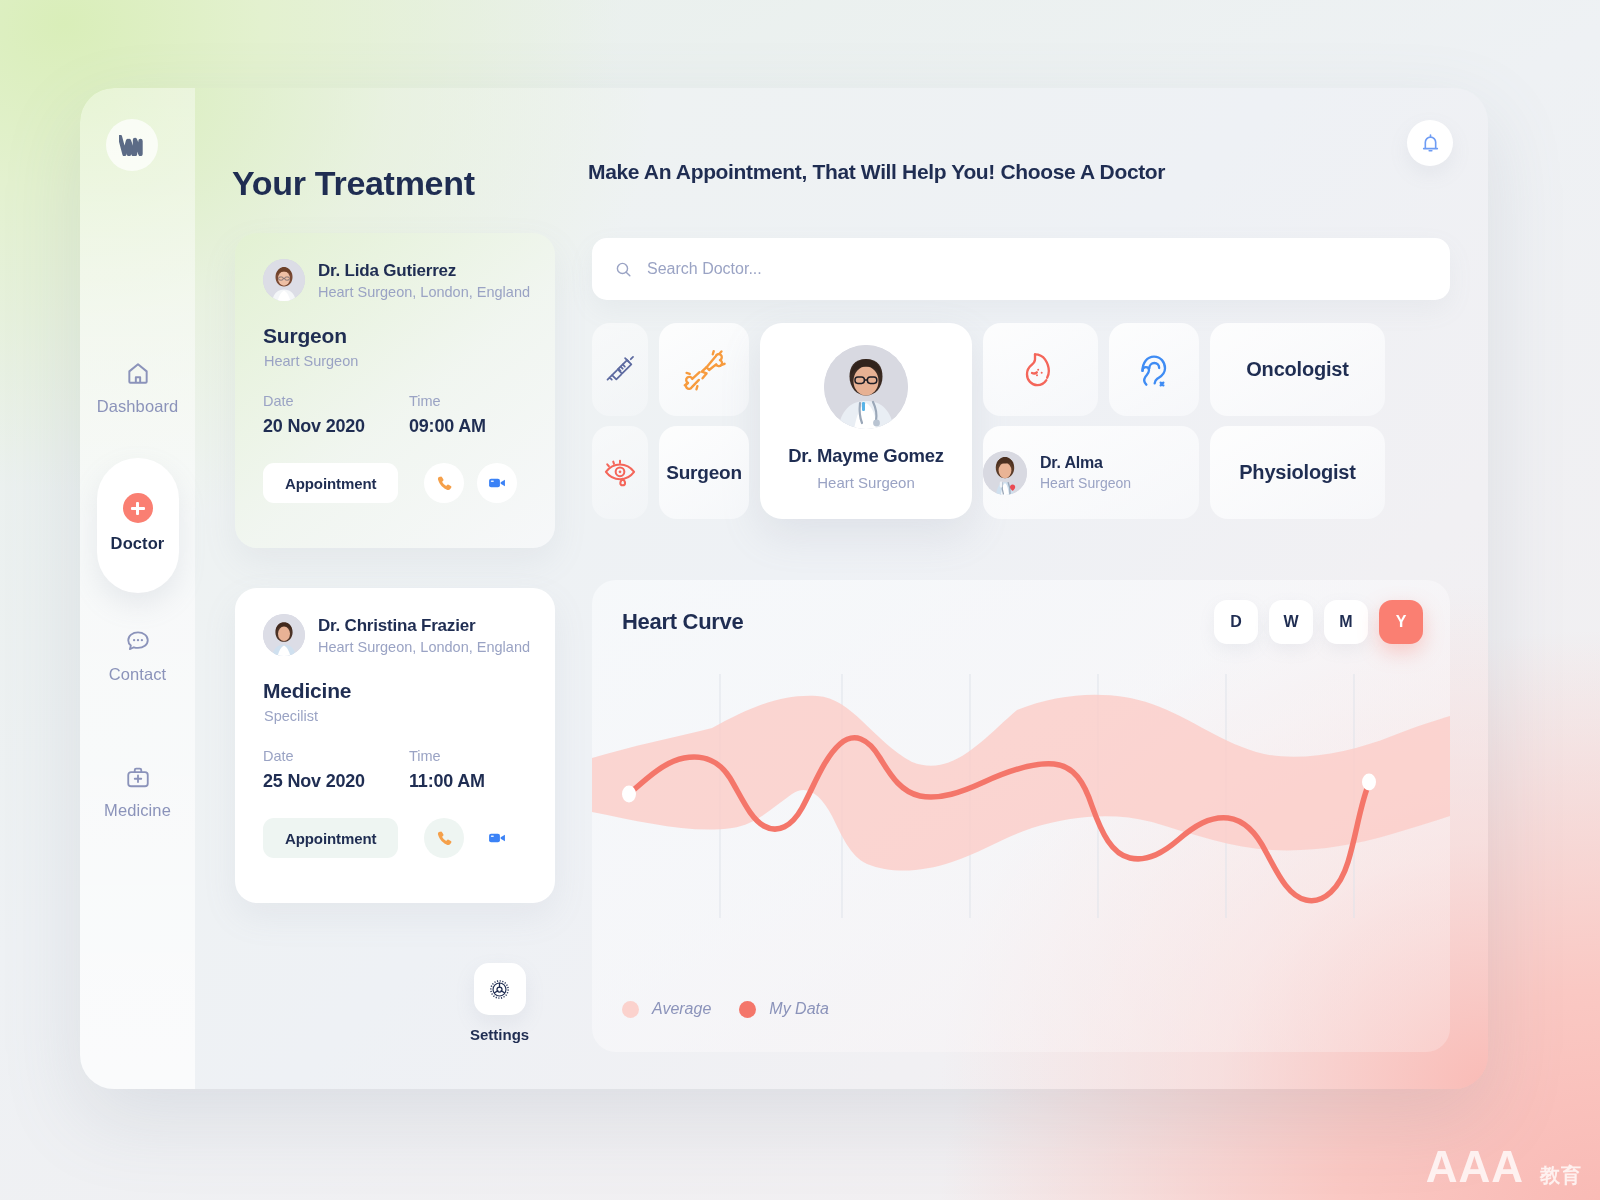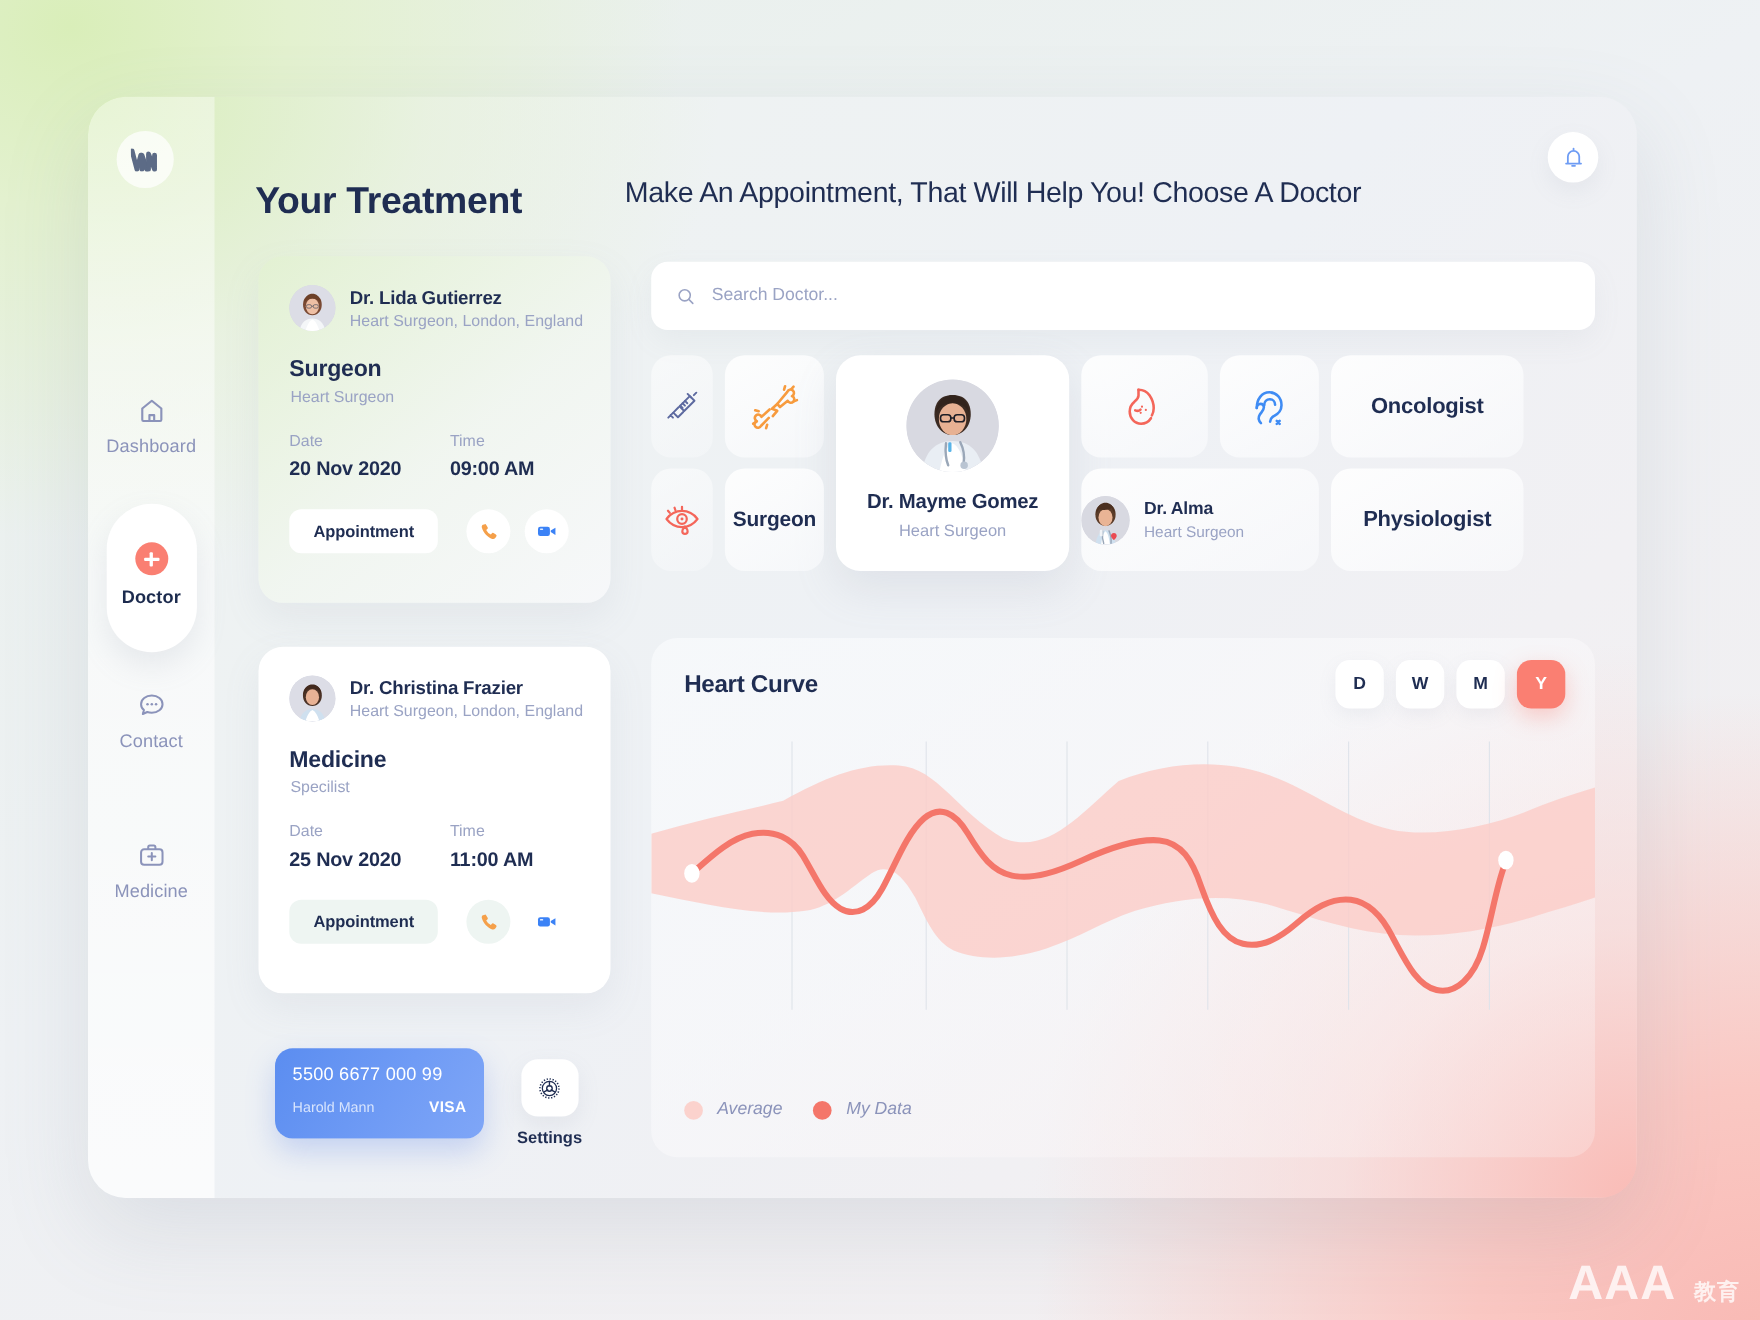--- a/index.html
+++ b/index.html
@@ -128,22 +128,22 @@
   }
   .settings-tile {
     width: 52px; height: 52px; border-radius: 15px; background: #fff;
     display: flex; align-items: center; justify-content: center;
     box-shadow: 0 8px 20px rgba(140,150,170,0.12);
   }
   #settings-label { font-size: 15px; font-weight: bold; color: #1f2d52; }
 
   
   #main-title {
-    position: absolute; left: 488px; top: 72px;
-    font-size: 26px; font-weight: normal; color: #1f2d52; letter-spacing: -.35px;
+    position: absolute; left: 508px; top: 72px;
+    font-size: 21px; font-weight: bold; color: #1f2d52; letter-spacing: -.35px;
   }
   #bell {
     position: absolute; left: 1327px; top: 32px;
     width: 46px; height: 46px; border-radius: 50%; background: #fff;
     display: flex; align-items: center; justify-content: center; cursor: pointer;
     box-shadow: 0 8px 20px rgba(140,150,170,0.10);
   }
   #search-bar {
     position: absolute; left: 512px; top: 150px;
     width: 858px; height: 62px; border-radius: 15px; background: #fff;
@@ -373,27 +373,20 @@
       <div class="icon-circle video">
         <svg width="20" height="20" viewBox="0 0 24 24">
           <rect x="2.5" y="7" width="13" height="10" rx="2.4" fill="#3b82f6"></rect>
           <path d="M16.4 11.2 L21.5 8 v8 l-5.1 -3.2 Z" fill="#3b82f6"></path>
           <rect x="4.6" y="9" width="3.6" height="1.7" rx=".8" fill="#ffffff" opacity=".85"></rect>
         </svg>
       </div>
     </div>
   </div>
 
-  <div id="credit-card">
-    <div id="cc-number">5500 6677 000 99</div>
-    <div class="cc-bottom">
-      <span id="cc-holder">Harold Mann</span>
-      <span id="cc-brand">VISA</span>
-    </div>
-  </div>
 
   <div id="settings">
     <div class="settings-tile">
       <svg width="25" height="25" viewBox="0 0 24 24">
         <circle cx="12" cy="12" r="8.3" fill="none" stroke="#1f2d52" stroke-width="1.4" stroke-dasharray="1.1 1.5"></circle>
         <circle cx="12" cy="12" r="6.2" fill="none" stroke="#1f2d52" stroke-width="1.1"></circle>
         <circle cx="12" cy="12" r="2.4" fill="none" stroke="#1f2d52" stroke-width="1.2"></circle>
         <path d="M12 5.8 v3.8 M7.4 15 l3.1 -1.8 M16.6 15 l-3.1 -1.8" stroke="#1f2d52" stroke-width="1.2" stroke-linecap="round"></path>
       </svg>
     </div>

